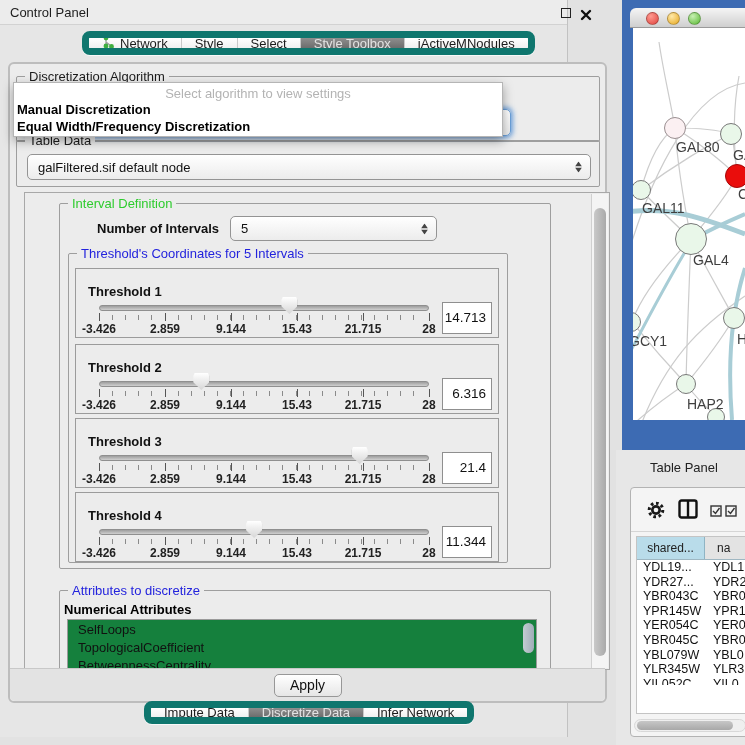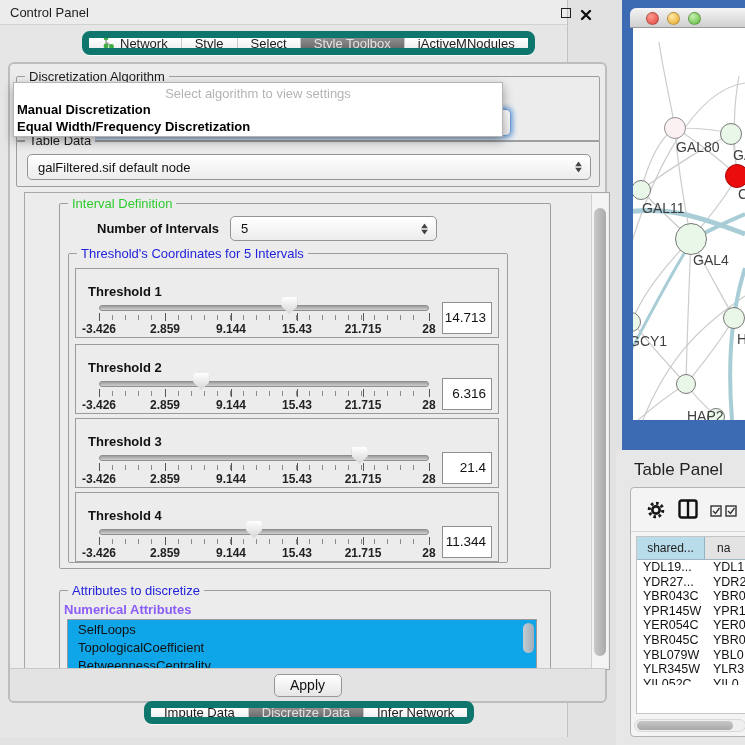--- a/index.html
+++ b/index.html
@@ -55,22 +55,22 @@
   .slider-inner { position:absolute; left:23px; top:0; width:330px; height:70px; }
   .track { position:absolute; left:0; right:0; top:36px; height:6px; border-radius:3px; background:linear-gradient(#9d9d9d,#cfcfcf); border:1px solid #8f8f8f; }
   .thumb-pin { position:absolute; top:28px; width:16px; height:17px; margin-left:-8px; background:linear-gradient(#ffffff,#d6d6d6); clip-path:polygon(8% 0,92% 0,100% 18%,100% 55%,50% 100%,0 55%,0 18%); filter:drop-shadow(0 0 1px #777); }
   .minor-ticks { position:absolute; left:0; top:46px; width:328px; height:5px;
     background:repeating-linear-gradient(to right,#8a8a8a 0,#8a8a8a 1px,transparent 1px,transparent 13.1px); }
   .majtick { position:absolute; top:44px; width:1px; height:8px; background:#555; }
   .ticklab { position:absolute; top:53px; transform:translateX(-50%); font-size:12px; font-weight:bold; color:#222; white-space:nowrap; }
   .value-box { position:absolute; left:366px; top:33px; width:50px; height:32px; background:#fff; border:1px solid #8f8f8f; font-size:13.5px; color:#111; text-align:right; padding:7px 5px 0 0; }
 
   
-  .attr-sub { position:absolute; font-size:13px; font-weight:bold; color:#8b5cf6; }
-  .attr-list { position:absolute; background:#0ea5e9; border:1px solid #9a9a9a; overflow:hidden; }
+  .attr-sub { position:absolute; font-size:13px; font-weight:bold; color:#000000; }
+  .attr-list { position:absolute; background:#15803d; border:1px solid #9a9a9a; overflow:hidden; }
   .attr-item { font-size:13px; color:#111; padding:2px 0 1px 10px; height:18px; }
 
   
   .apply-strip { position:absolute; left:0px; bottom:0px; width:100%; height:33px; background:#e3e3e3; border-top:1px solid #c8c8c8; border-radius:0 0 5px 5px; }
   .btn { position:absolute; background:linear-gradient(#ffffff,#e6e6e6); border:1px solid #979797; border-radius:5px; font-size:14px; color:#111; text-align:center; }
 
   
   .net-window { position:absolute; left:622px; top:0; width:123px; height:450px; background:#3d6bb3; }
   .net-titlebar { position:absolute; left:8px; top:8px; right:0; height:20px; background:linear-gradient(#f5f5f5,#cfcfcf); border-radius:6px 0 0 0; border-bottom:1px solid #9a9a9a; }
   .tlight { position:absolute; top:3.5px; width:13px; height:13px; border-radius:50%; border:1px solid rgba(0,0,0,.25); }
@@ -80,21 +80,21 @@
   .net-canvas { position:absolute; left:11px; top:28px; width:112px; height:392px; background:#ffffff; overflow:hidden; }
   .net-canvas svg { position:absolute; left:0; top:0; }
   .node { position:absolute; border-radius:50%; border:1px solid #787878; }
   .node.green { background:#e9f7e9; }
   .node.pink { background:#fbf0f2; border-color:#9a8f91; }
   .node.red { background:#ea0d0c; border-color:#a50808; }
   .node-label { position:absolute; font-size:14px; color:#3f3f3f; white-space:nowrap; }
 
   
   .tp-region { position:absolute; left:616px; top:450px; width:129px; height:295px; background:#e7e7e7; }
-  .tp-header { position:absolute; left:18px; top:10px; font-size:17px; color:#222; }
+  .tp-header { position:absolute; left:34px; top:10px; font-size:13px; color:#222; }
   .tp-box { position:absolute; left:14px; top:37px; width:120px; height:250px; background:#f4f4f4; border:1px solid #b3b3b3; border-radius:4px; }
   .tp-toolbar { position:absolute; left:0; top:0; right:0; height:44px; border-bottom:1px solid #d5d5d5; }
   .tp-table { position:absolute; left:5px; top:48px; right:0; bottom:22px; background:#fff; border:1px solid #c4c4c4; overflow:hidden; }
   .tp-hrow { display:flex; height:23px; border-bottom:1px solid #9fb7c2; }
   .tp-hcell { font-size:12px; color:#222; padding-top:4px; text-align:center; }
   .tp-hcell.c1 { width:68px; background:#b9dcea; border-right:1px solid #8fb4c4; }
   .tp-hcell.c2 { flex:1; background:#e3e3e3; text-align:left; padding-left:12px; }
   .tp-row { display:flex; height:14.6px; }
   .tp-cell { font-size:12.5px; color:#111; white-space:nowrap; overflow:hidden; }
   .tp-cell.c1 { width:68px; padding-left:6px; }
@@ -366,21 +366,21 @@
       <div class="node green" style="left:43px; top:346px; width:20px; height:20px;"></div>
       <div class="node green" style="left:74px; top:380px; width:18px; height:18px;"></div>
 
       <span class="node-label" style="left:43px; top:111px;">GAL80</span>
       <span class="node-label" style="left:100px; top:119px;">GA</span>
       <span class="node-label" style="left:105px; top:158px;">C</span>
       <span class="node-label" style="left:9px; top:172px;">GAL11</span>
       <span class="node-label" style="left:60px; top:224px;">GAL4</span>
       <span class="node-label" style="left:-4px; top:305px;">GCY1</span>
       <span class="node-label" style="left:104px; top:303px;">H</span>
-      <span class="node-label" style="left:54px; top:380px;">HAP2</span>
+      <span class="node-label" style="left:54px; top:368px;">HAP2</span>
     </div>
   </div>
 
   <div class="tp-region">
     <div class="tp-header">Table Panel</div>
     <div class="tp-box">
       <div class="tp-toolbar">
         <span style="position:absolute; left:14px; top:11px;">
           <svg width="22" height="22" viewBox="0 0 22 22">
             <circle cx="11" cy="11" r="6.8" fill="none" stroke="#1a1a1a" stroke-width="3" stroke-dasharray="2.7 2.6"></circle>

